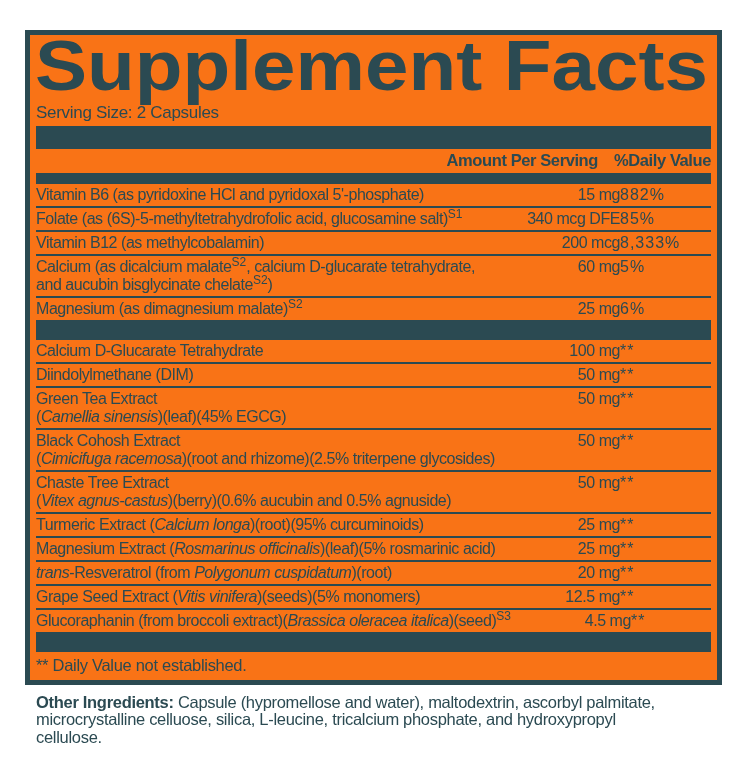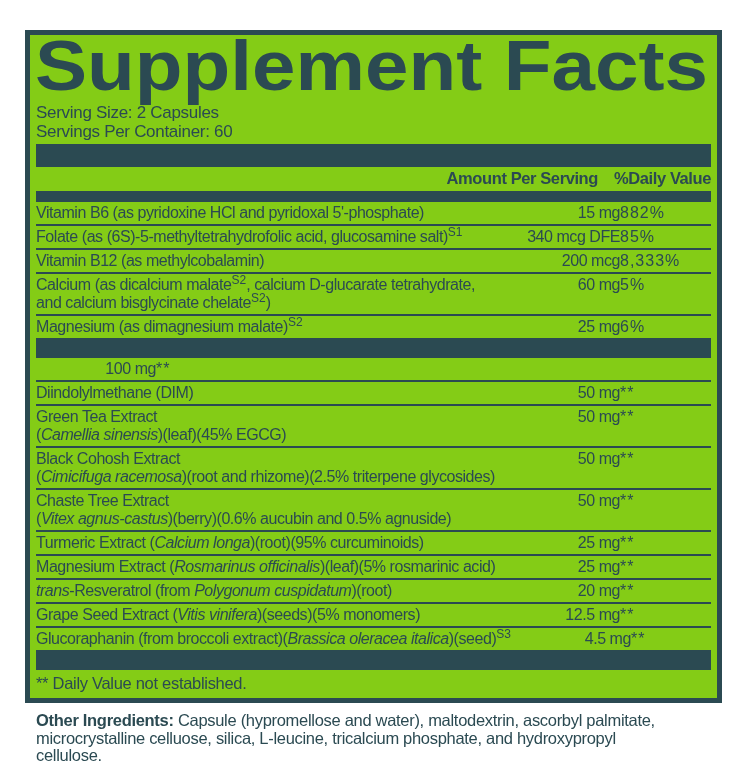--- a/index.html
+++ b/index.html
@@ -6,21 +6,21 @@
   * { box-sizing: border-box; }
   html, body { margin: 0; padding: 0; }
   body {
     width: 748px; height: 775px; background: #ffffff; overflow: hidden;
     font-family: "Liberation Sans", sans-serif; color: var(--accent);
   }
   .page { padding: 30px 26px 0 25px; }
 
   .label-box {
     width: 697px; border: 5px solid var(--accent);
-    padding: 3px 6px; background: #84cc16;
+    padding: 3px 6px; background: #f97316;
   }
 
   .title-svg { display: block; overflow: visible; }
   .title-text {
     font-family: "Liberation Sans", sans-serif;
     font-weight: bold; font-size: 70px; fill: var(--accent);
   }
 
   .serving-line { font-size: 17px; line-height: 18.5px; letter-spacing: -0.3px; }
 
@@ -58,21 +58,20 @@
 <body>
 
 <div class="page">
   <div class="label-box">
 
     <svg class="title-svg" width="675" height="66">
       <text x="-1" y="52" class="title-text" textLength="673" lengthAdjust="spacingAndGlyphs">Supplement Facts</text>
     </svg>
 
     <div class="serving-line">Serving Size: 2 Capsules</div>
-    <div class="serving-line">Servings Per Container: 60</div>
 
     <div class="bar bar-thick"></div>
 
     <div class="col-headers">
       <span>Amount Per Serving</span>
       <span>%Daily Value</span>
     </div>
 
     <div class="bar bar-thin"></div>
 
@@ -86,35 +85,36 @@
           <div class="cell name"><span>Folate (as (6S)-5-methyltetrahydrofolic acid, glucosamine salt)</span><sup>S1</sup></div>
           <div class="cell amount">340 mcg DFE</div>
           <div class="cell dv">85%</div>
         </div>
         <div class="srow">
           <div class="cell name"><span>Vitamin B12 (as methylcobalamin)</span></div>
           <div class="cell amount">200 mcg</div>
           <div class="cell dv">8,333%</div>
         </div>
         <div class="srow">
-          <div class="cell name"><span>Calcium (as dicalcium malate</span><sup>S2</sup><span>, calcium D-glucarate tetrahydrate,</span><br><span>and calcium bisglycinate chelate</span><sup>S2</sup><span>)</span></div>
+          <div class="cell name"><span>Calcium (as dicalcium malate</span><sup>S2</sup><span>, calcium D-glucarate tetrahydrate,</span><br><span>and aucubin bisglycinate chelate</span><sup>S2</sup><span>)</span></div>
           <div class="cell amount">60 mg</div>
           <div class="cell dv">5%</div>
         </div>
         <div class="srow">
           <div class="cell name"><span>Magnesium (as dimagnesium malate)</span><sup>S2</sup></div>
           <div class="cell amount">25 mg</div>
           <div class="cell dv">6%</div>
         </div>
       </div>
 
     <div class="bar bar-mid"></div>
 
     <div class="section">
         <div class="srow">
+          <div class="cell name"><span>Calcium D-Glucarate Tetrahydrate</span></div>
           <div class="cell amount">100 mg</div>
           <div class="cell dv">**</div>
         </div>
         <div class="srow">
           <div class="cell name"><span>Diindolylmethane (DIM)</span></div>
           <div class="cell amount">50 mg</div>
           <div class="cell dv">**</div>
         </div>
         <div class="srow">
           <div class="cell name"><span>Green Tea Extract</span><br><span>(</span><span class="it">Camellia sinensis</span><span>)(leaf)(45% EGCG)</span></div>

